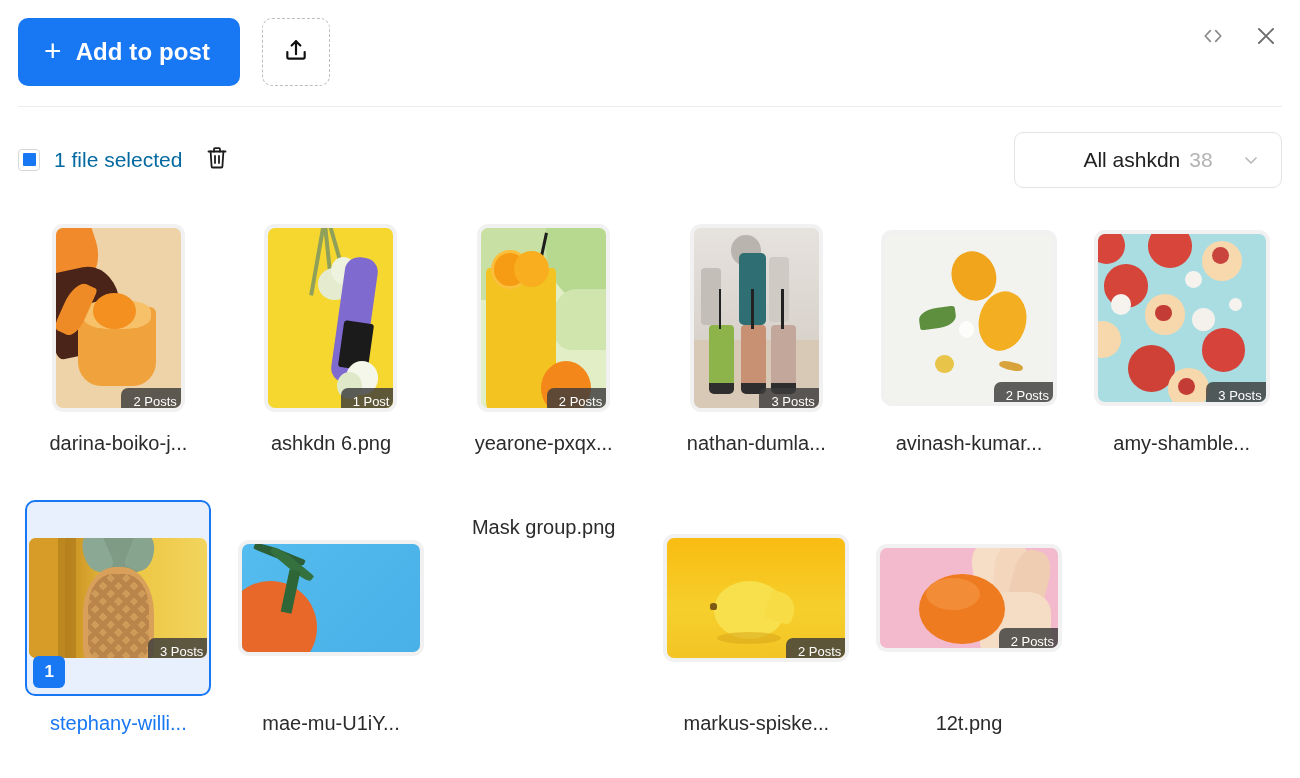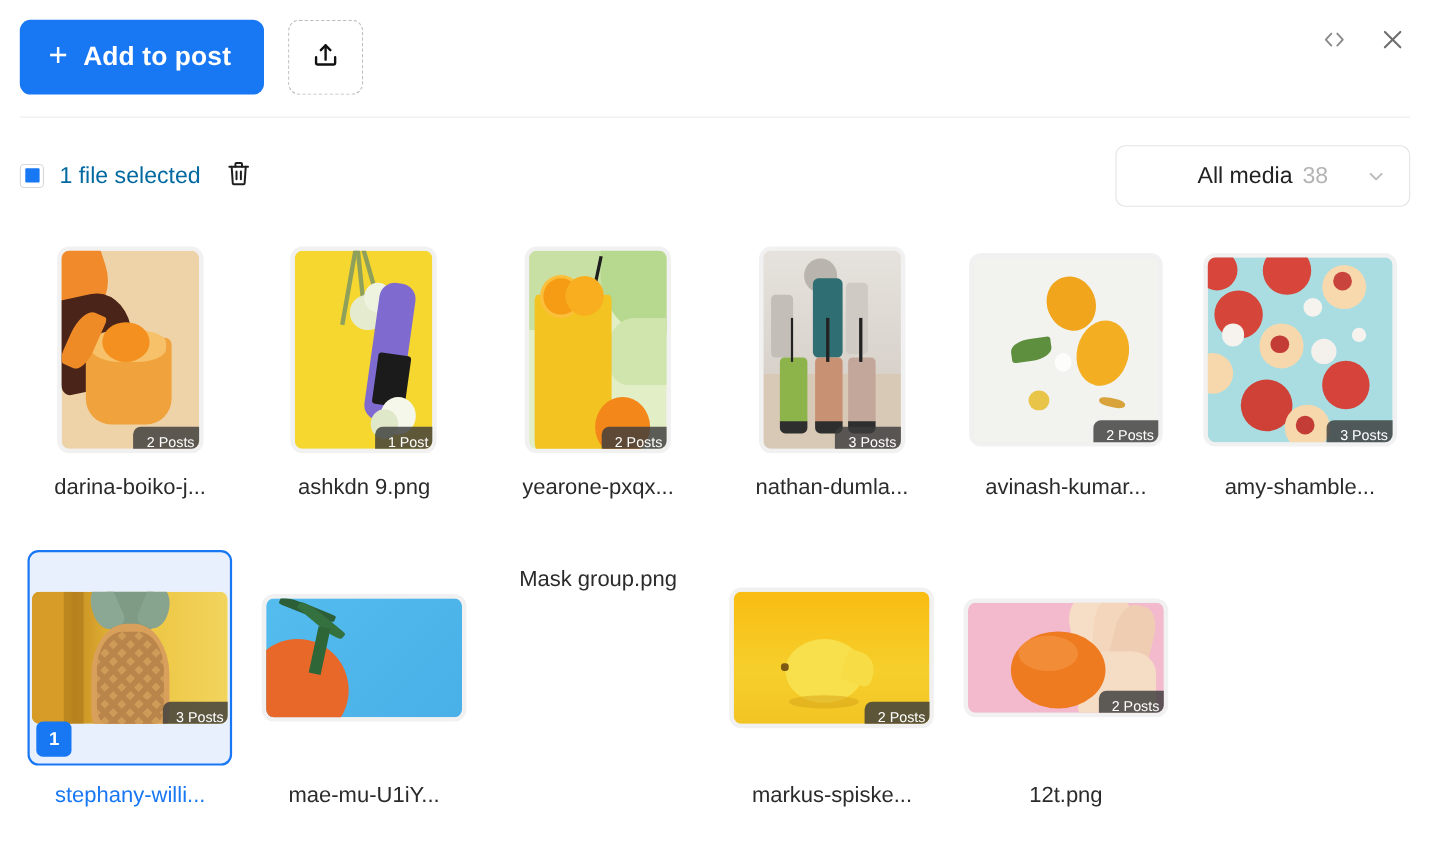--- a/index.html
+++ b/index.html
@@ -194,21 +194,21 @@
             <path d="M3.5 6.5h17"></path>
             <path d="M9 6.5V4.2a1 1 0 0 1 1-1h4a1 1 0 0 1 1 1v2.3"></path>
             <path d="M5.6 6.5l1 15a1 1 0 0 0 1 1h8.8a1 1 0 0 0 1-1l1-15"></path>
             <path d="M10 11v7M14 11v7"></path>
           </svg>
         </span>
       </button>
     </div>
 
     <div class="media-select">
-      <span class="label">All media</span>
+      <span class="label">All ashkdn</span>
       <span class="count">38</span>
       <span class="chev">
         <svg width="20" height="20" viewBox="0 0 20 20" fill="none" stroke="#b9b9b9" stroke-width="1.7" stroke-linecap="round" stroke-linejoin="round">
           <path d="M5 8l5 5 5-5"></path>
         </svg>
       </span>
     </div>
   </div>
 
   <div class="grid" id="media-grid">
@@ -238,21 +238,21 @@
       <div class="c" style="left:40%;top:22%;width:26%;height:18%;background:#e4ebcf"></div>
       <div class="c" style="left:50%;top:16%;width:20%;height:15%;background:#eef3e0"></div>
       <div class="r" style="left:56%;top:16%;width:26%;height:70%;background:#7f6ad0;border-radius:14px;transform:rotate(8deg)"></div>
       <div class="r" style="left:58%;top:52%;width:24%;height:26%;background:#1b1b1b;border-radius:3px;transform:rotate(8deg)"></div>
       <div class="c" style="left:62%;top:74%;width:26%;height:19%;background:#f4f7ea"></div>
       <div class="c" style="left:55%;top:80%;width:20%;height:15%;background:#dfe8c8"></div>
     </div>
             <div class="badge">1 Post</div>
           </div>
         </div>
-        <div class="fname">ashkdn 9.png</div>
+        <div class="fname">ashkdn 6.png</div>
       </div>
       <div class="cell">
         <div class="thumb-wrap">
           <div class="thumb portrait">
             <div class="ph" style="background:#e2efc6">
       <div class="r" style="left:0%;top:0%;width:55%;height:40%;background:#c9e0a4;border-radius:0 0 60% 0"></div>
       <div class="r" style="left:52%;top:-4%;width:52%;height:46%;background:#b6d98f;border-radius:0 0 0 70%"></div>
       <div class="r" style="left:58%;top:34%;width:46%;height:34%;background:#cfe5ad;border-radius:40% 0 0 30%"></div>
       <div class="r" style="left:44%;top:2%;width:2.5%;height:48%;background:#1d1d1d;transform:rotate(12deg)"></div>
       <div class="r" style="left:4%;top:22%;width:56%;height:82%;background:#f3c321;border-radius:4% 4% 10% 10%"></div>

